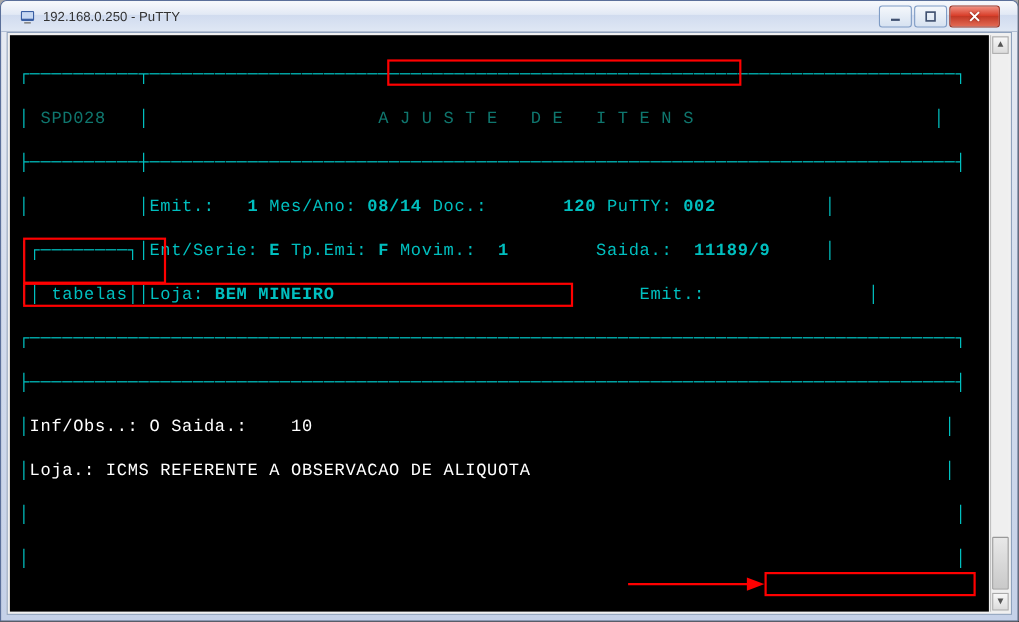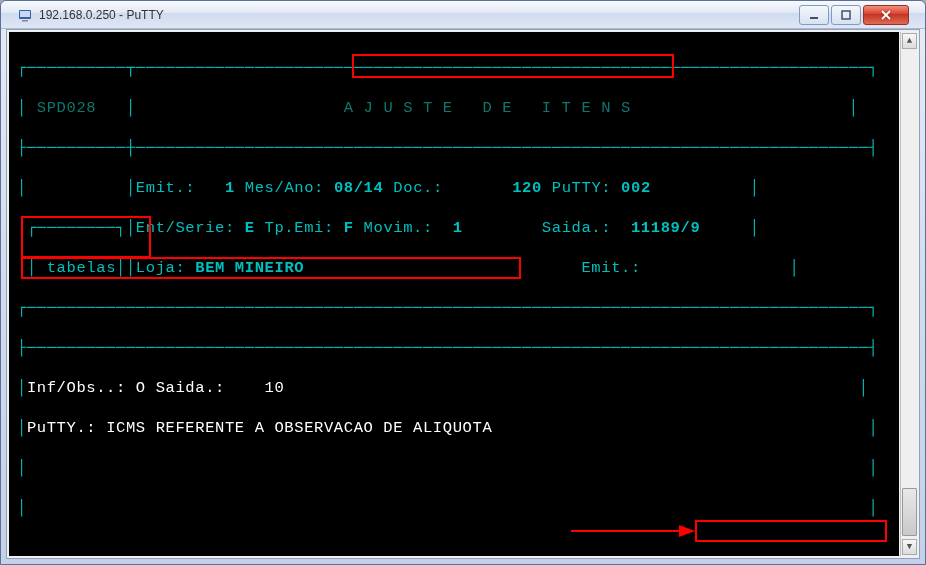--- a/index.html
+++ b/index.html
@@ -164,21 +164,21 @@
     <div class="term">
 <span class="row"><span class="cy">┌──────────┬──────────────────────────────────────────────────────────────────────────┐</span></span>
 <span class="row"><span class="cy">│ </span><span class="ye">SPD028</span><span class="cy">   │                     </span><span class="ye">A J U S T E   D E   I T E N S</span><span class="cy">                      │</span></span>
 <span class="row"><span class="cy">├──────────┼──────────────────────────────────────────────────────────────────────────┤</span></span>
 <span class="row"><span class="cy">│</span>          <span class="cy">│</span><span class="cy">Emit.:</span>   <span class="cb">1</span> <span class="cy">Mes/Ano:</span> <span class="cb">08/14</span> <span class="cy">Doc.:</span>       <span class="cb">120</span> <span class="cy">PuTTY:</span> <span class="cb">002</span>          <span class="cy">│</span></span>
 <span class="row"><span class="cy">│</span>┌────────┐<span class="cy">│</span><span class="cy">Ent/Serie:</span> <span class="cb">E</span> <span class="cy">Tp.Emi:</span> <span class="cb">F</span> <span class="cy">Movim.:</span>  <span class="cb">1</span>        <span class="cy">Saida.:</span>  <span class="cb">11189/9</span>     <span class="cy">│</span></span>
 <span class="row"><span class="cy">│</span>│ <span class="cy">tabelas</span>│<span class="cy">│</span><span class="cy">Loja:</span> <span class="cb">BEM MINEIRO</span>                            <span class="cy">Emit.:</span>               <span class="cy">│</span></span>
 <span class="row"><span class="cy">┌─────────────────────────────────────────────────────────────────────────────────────┐</span></span>
 <span class="row"><span class="cy">├─────────────────────────────────────────────────────────────────────────────────────┤</span></span>
 <span class="row"><span class="cy">│</span><span class="wh">Inf/Obs..:</span> <span class="wh">O</span> <span class="wh">Saida.:</span>    <span class="wh">10</span>                                                          <span class="cy">│</span></span>
-<span class="row"><span class="cy">│</span><span class="wh">PuTTY.:</span> <span class="wh">ICMS REFERENTE A OBSERVACAO DE ALIQUOTA</span>                                      <span class="cy">│</span></span>
+<span class="row"><span class="cy">│</span><span class="wh">Loja.:</span> <span class="wh">ICMS REFERENTE A OBSERVACAO DE ALIQUOTA</span>                                      <span class="cy">│</span></span>
 <span class="row"><span class="cy">│</span>                                                                                     <span class="cy">│</span></span>
 <span class="row"><span class="cy">│</span>                                                                                     <span class="cy">│</span></span>
 
 
 
 
 
 
 
 

